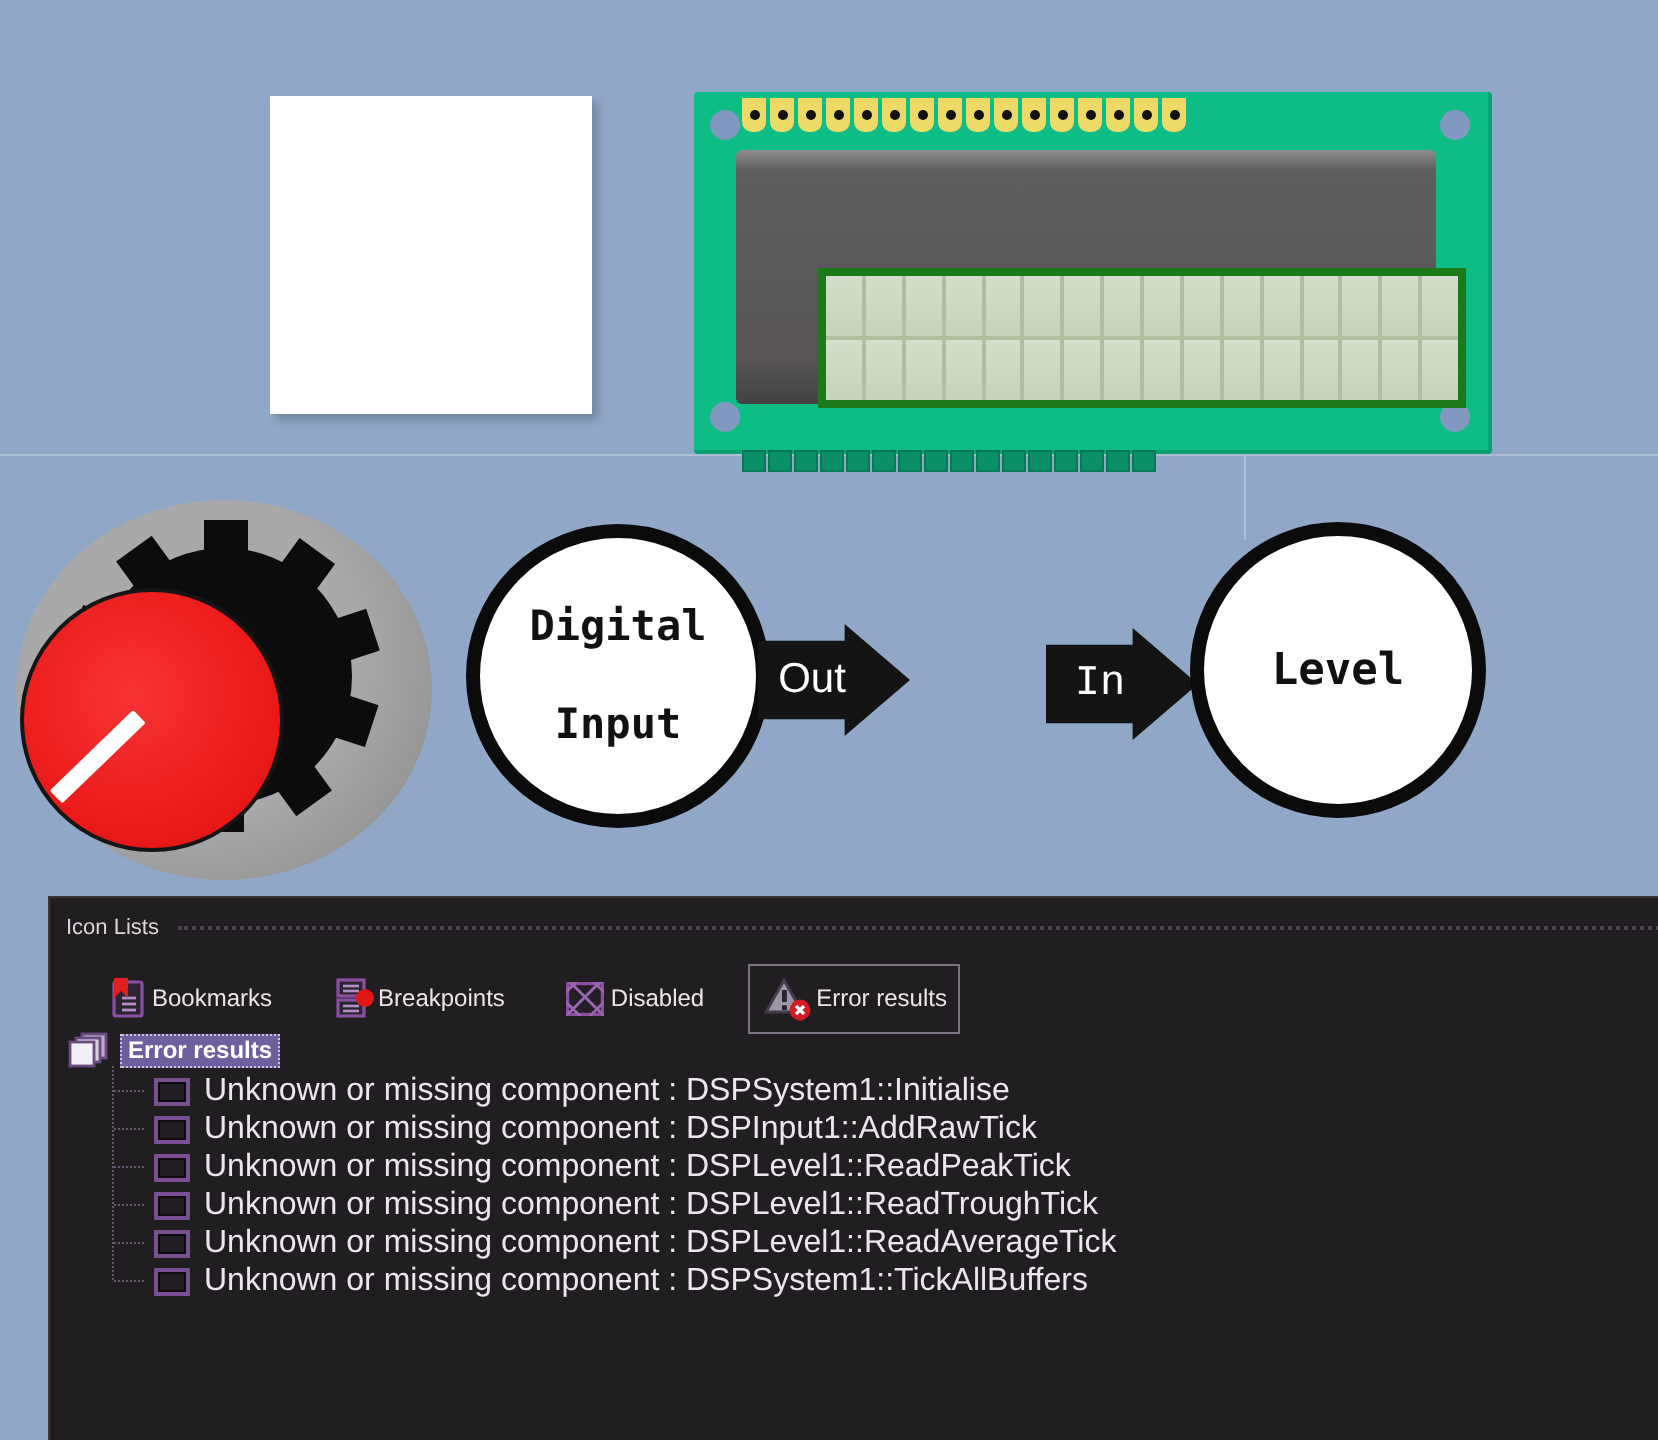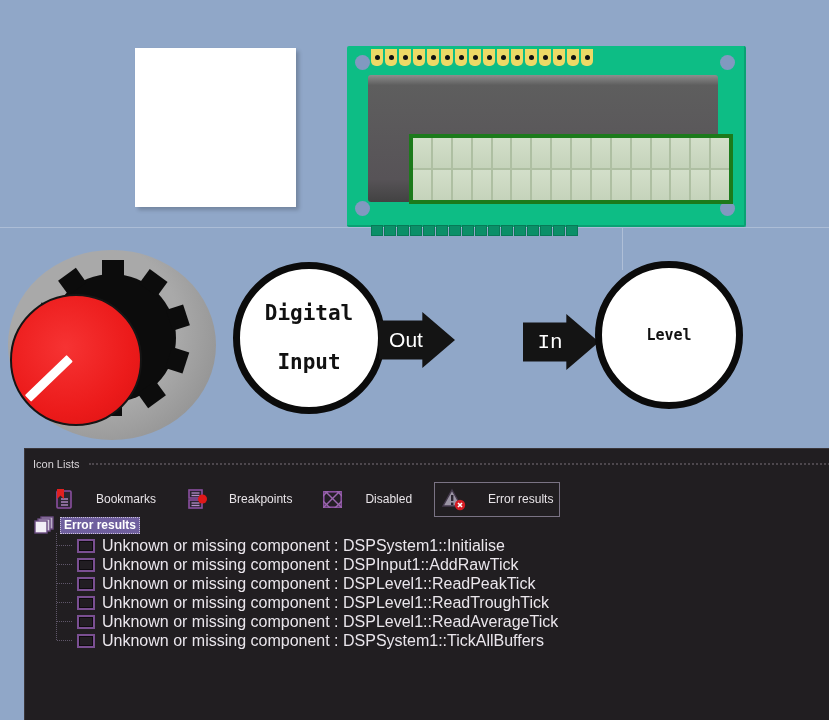--- a/index.html
+++ b/index.html
@@ -38,35 +38,35 @@
   .knob-cap{position:absolute;left:2px;top:44px;width:128px;height:128px;border-radius:50%;
             border:2px solid #151515;
             background:radial-gradient(circle at 42% 40%,#f63333 0%,#ec1b1b 60%,#db1010 100%);}
   .knob-pointer{position:absolute;left:20px;top:144px;width:58px;height:9px;background:#fff;
                 transform:rotate(-44deg);transform-origin:0 50%;border-radius:1px;}
   
   .node{position:absolute;border-radius:50%;background:#fff;border:7px solid #0b0b0b;
         display:flex;flex-direction:column;align-items:center;justify-content:center;
         font-family:"DejaVu Sans Mono",monospace;font-weight:bold;color:#111;text-align:center;gap:24px;}
   .node-digital{left:233px;top:262px;width:138px;height:138px;font-size:21px;line-height:25px;}
-  .node-level{left:595px;top:261px;width:134px;height:134px;font-size:15px;}
+  .node-level{left:595px;top:261px;width:134px;height:134px;font-size:22px;}
   .arrow{position:absolute;background:#141414;color:#fff;display:flex;align-items:center;justify-content:center;
          clip-path:polygon(0 15%,57% 15%,57% 0,100% 50%,57% 100%,57% 85%,0 85%);
          font-size:21px;}
   .arrow span{margin-right:22px;}
   .arrow-out{left:379px;top:312px;width:76px;height:56px;}
   .arrow-in{left:523px;top:314px;width:76px;height:56px;font-family:Liberation Mono, monospace;}
   
   .panel{position:absolute;left:24px;top:448px;width:821px;height:272px;background:#211e21;
          border-top:1px solid #3a363a;border-left:1px solid #3a363a;color:#e8e4e8;}
   .panel-header{display:flex;align-items:center;height:22px;padding:4px 6px 0 8px;}
   .panel-title{font-size:11px;color:#d9d5d9;white-space:nowrap;}
   .dotted-fill{flex:1;height:0;border-top:2px dotted #585258;margin-left:10px;margin-right:2px;opacity:.8;}
   .toolbar{display:flex;align-items:center;height:40px;padding-left:20px;margin-top:4px;}
-  .tool-btn{display:flex;align-items:center;gap:21px;margin-right:15px;font-size:12px;
+  .tool-btn{display:flex;align-items:center;gap:1px;margin-right:15px;font-size:12px;
             padding:5px 6px;border:1px solid transparent;cursor:default;justify-content:center;}
   .tool-btn.selected{border:1px solid #7a7384;}
   .tool-btn svg{display:block;}
   
   .tree{position:absolute;left:8px;top:66px;right:8px;}
   .tree-root{display:flex;align-items:center;gap:5px;height:20px;}
   .root-label{font-size:12px;font-weight:bold;color:#fff;background:#6f5f9e;
               border:1px dotted #c9c0da;padding:0 3px;line-height:15px;}
   .tree-kids{position:relative;margin-top:1px;}
   .vline{position:absolute;left:23px;top:-3px;height:107px;width:0;border-left:1px dotted #9486a6;opacity:.55;}

